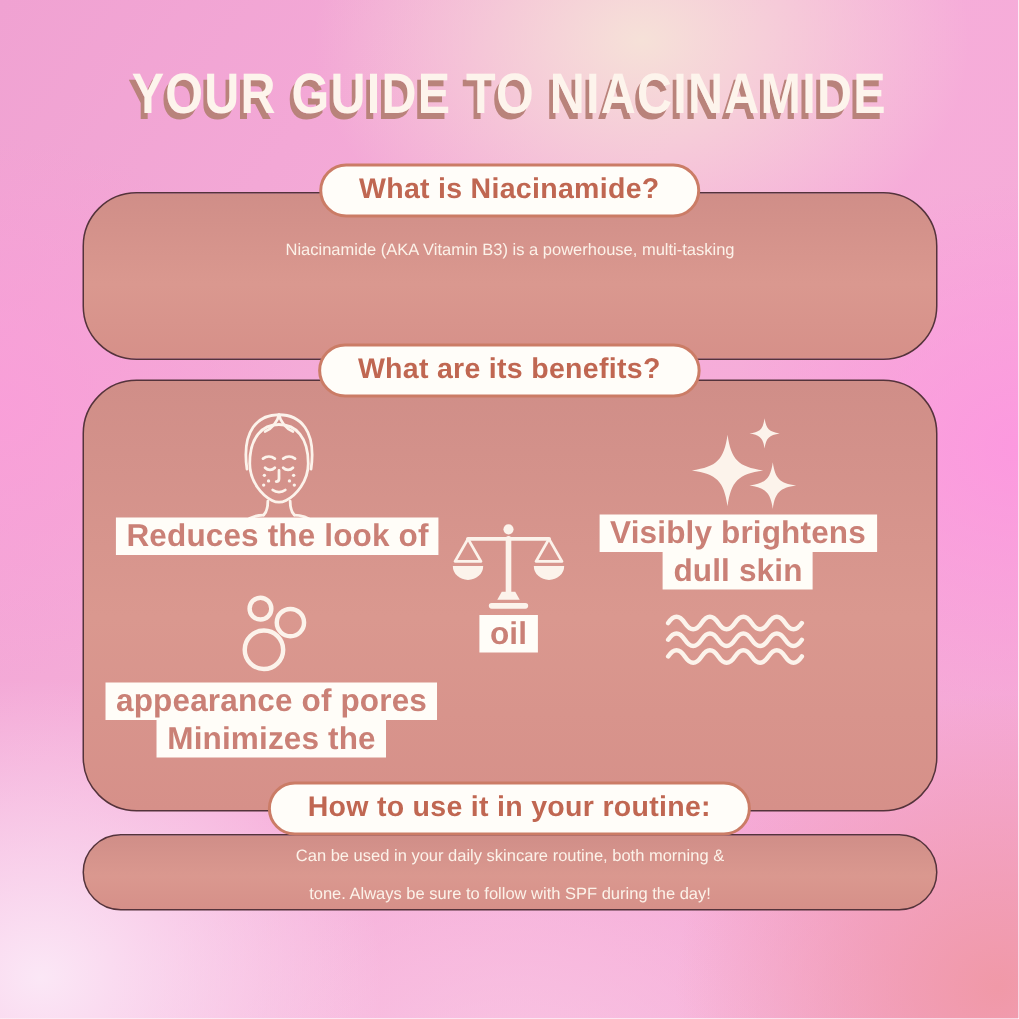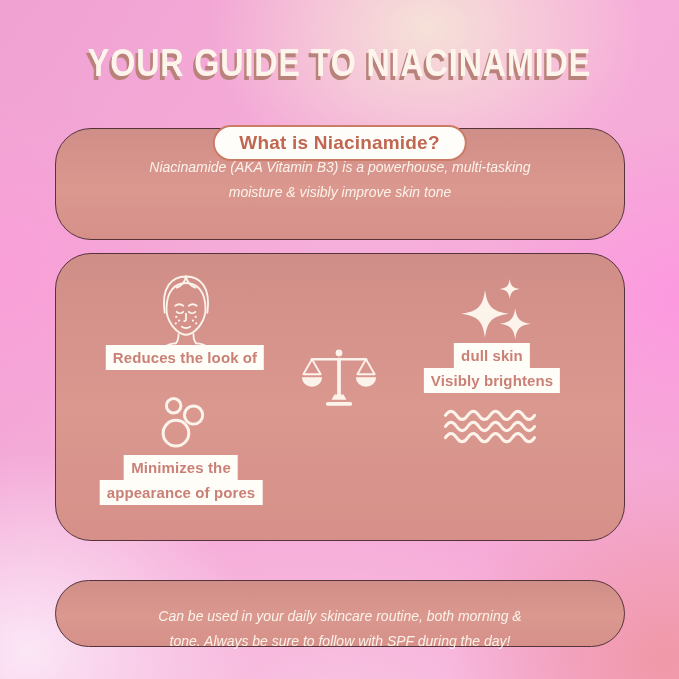--- a/index.html
+++ b/index.html
@@ -22,66 +22,66 @@
     transform:scaleX(0.85); transform-origin:50% 50%; white-space:nowrap;
   }
   .card {
     position:absolute; left:55px; width:570px; box-sizing:border-box;
     background:linear-gradient(180deg, #d08e88 0%, #da988f 55%, #d69089 100%);
     border:1.5px solid #54333b; border-radius:36px;
     color:#fcf2e9; text-align:center; z-index:1;
   }
   .card1 { top:128px; height:112px; padding-top:26px; }
   .card2 { top:253px; height:288px; }
-  .card3 { top:556px; height:67px; padding-top:23px;margin-top:24px; }
-  .card .line { margin:0; font-size:14px; line-height:25px; white-space:nowrap;font-style:italic; }
+  .card3 { top:556px; height:51px; padding-top:2px; }
+  .card .line { margin:0; font-size:11px; line-height:25px; white-space:nowrap; }
   .pill {
     position:absolute; left:50%; transform:translateX(-50%); z-index:5;
     background:#fffdf9; border:2px solid #cb7c66; border-radius:50px;
     padding:5px 25px; font-size:19px; font-weight:bold; color:#c06752;
     white-space:nowrap; letter-spacing:0.2px;
   }
-  .pill1 { top:125px; }
+  .pill1 { top:109px; }
   .pill2 { top:229px; }
   .pill3 { top:521px; }
   .bicon { position:absolute; transform:translateX(-50%); z-index:2; }
   .bicon svg { display:block; }
   .icon-stroke { stroke:#fcf3eb; fill:none; stroke-linecap:round; stroke-linejoin:round; }
   .icon-fill   { fill:#fcf3eb; stroke:none; }
   .face     { left:130px; top:16px;  }
   .sparkles { left:440px; top:24px;  }
   .scale    { left:283px; top:94px;  }
   .pores    { left:126px; top:141px; }
   .waves    { left:434px; top:153px; }
   .chipgroup { position:absolute; transform:translateX(-50%); text-align:center; z-index:3; }
   .chipline { line-height:0; white-space:nowrap; }
   .chip {
     display:inline-block; background:#fffdf8; color:#ca8076;
-    font-size:15px; font-weight:bold; line-height:23px; padding:1px 7px;
+    font-size:21px; font-weight:bold; line-height:23px; padding:1px 7px;
     white-space:nowrap; letter-spacing:0.1px;
   }
   .cg-1 { left:129px; top:91px;  }
   .cg-2 { left:436px; top:89px;  }
   .cg-3 { left:283px; top:156px; }
   .cg-4 { left:125px; top:201px; }
   .cg-5 { left:434px; top:201px; }
 </style>
 </head>
 <body>
 
 <div class="canvas">
 
   <h1 class="title">YOUR GUIDE TO NIACINAMIDE</h1>
 
   <div class="pill pill1">What is Niacinamide?</div>
   <section class="card card1">
     <p class="line">Niacinamide (AKA Vitamin B3) is a powerhouse, multi-tasking</p>
-    <p class="line">moisture &amp; visibly improve skin tone</p>
   </section>
 
+  <div class="pill pill2">What are its benefits?</div>
   <section class="card card2">
 
     <div class="bicon face">
       <svg width="66" height="78" viewBox="0 0 70 84" class="icon-stroke" stroke-width="2">
         <path d="M12 46 C8 18 20 7 35 7 C50 7 62 18 58 46"></path>
         <path d="M14 42 C14 23 23 14 35 14 C47 14 56 23 56 42 C56 55 47 65 40 68.5 C37 70 33 70 30 68.5 C23 65 14 55 14 42 Z"></path>
         <path d="M35 7 C34 12 30 17 25 19 M35 7 C36 12 40 17 45 19"></path>
         <path d="M23.5 38.5 C26 36.5 29.5 36.5 32 38.5 M38 38.5 C40.5 36.5 44 36.5 46.5 38.5"></path>
         <path d="M25 45 C27 47 30 47 32 45 M38 45 C40 47 43 47 45 45"></path>
         <path d="M35 47 L35 53 C35 54.5 34 55 33 55"></path>
@@ -133,33 +133,35 @@
         <path d="M2 21 Q8 12 14 21 T26 21 T38 21 T50 21 T62 21 T74 21 T86 21 T98 21"></path>
         <path d="M2 33 Q8 24 14 33 T26 33 T38 33 T50 33 T62 33 T74 33 T86 33 T98 33"></path>
       </svg>
     </div>
 
     <div class="chipgroup cg-1">
       <div class="chipline"><span class="chip">Reduces the look of</span></div>
     </div>
 
     <div class="chipgroup cg-2">
+      <div class="chipline"><span class="chip">Visibly brightens</span></div>
       <div class="chipline"><span class="chip">dull skin</span></div>
-      <div class="chipline"><span class="chip">Visibly brightens</span></div>
     </div>
 
     <div class="chipgroup cg-3">
+      <div class="chipline"><span class="chip">oil</span></div>
     </div>
 
     <div class="chipgroup cg-4">
+      <div class="chipline"><span class="chip">appearance of pores</span></div>
       <div class="chipline"><span class="chip">Minimizes the</span></div>
-      <div class="chipline"><span class="chip">appearance of pores</span></div>
     </div>
 
 
   </section>
 
+  <div class="pill pill3">How to use it in your routine:</div>
   <section class="card card3">
     <p class="line">Can be used in your daily skincare routine, both morning &amp;</p>
     <p class="line">tone. Always be sure to follow with SPF during the day!</p>
   </section>
 
 </div>
 
 </body></html>

